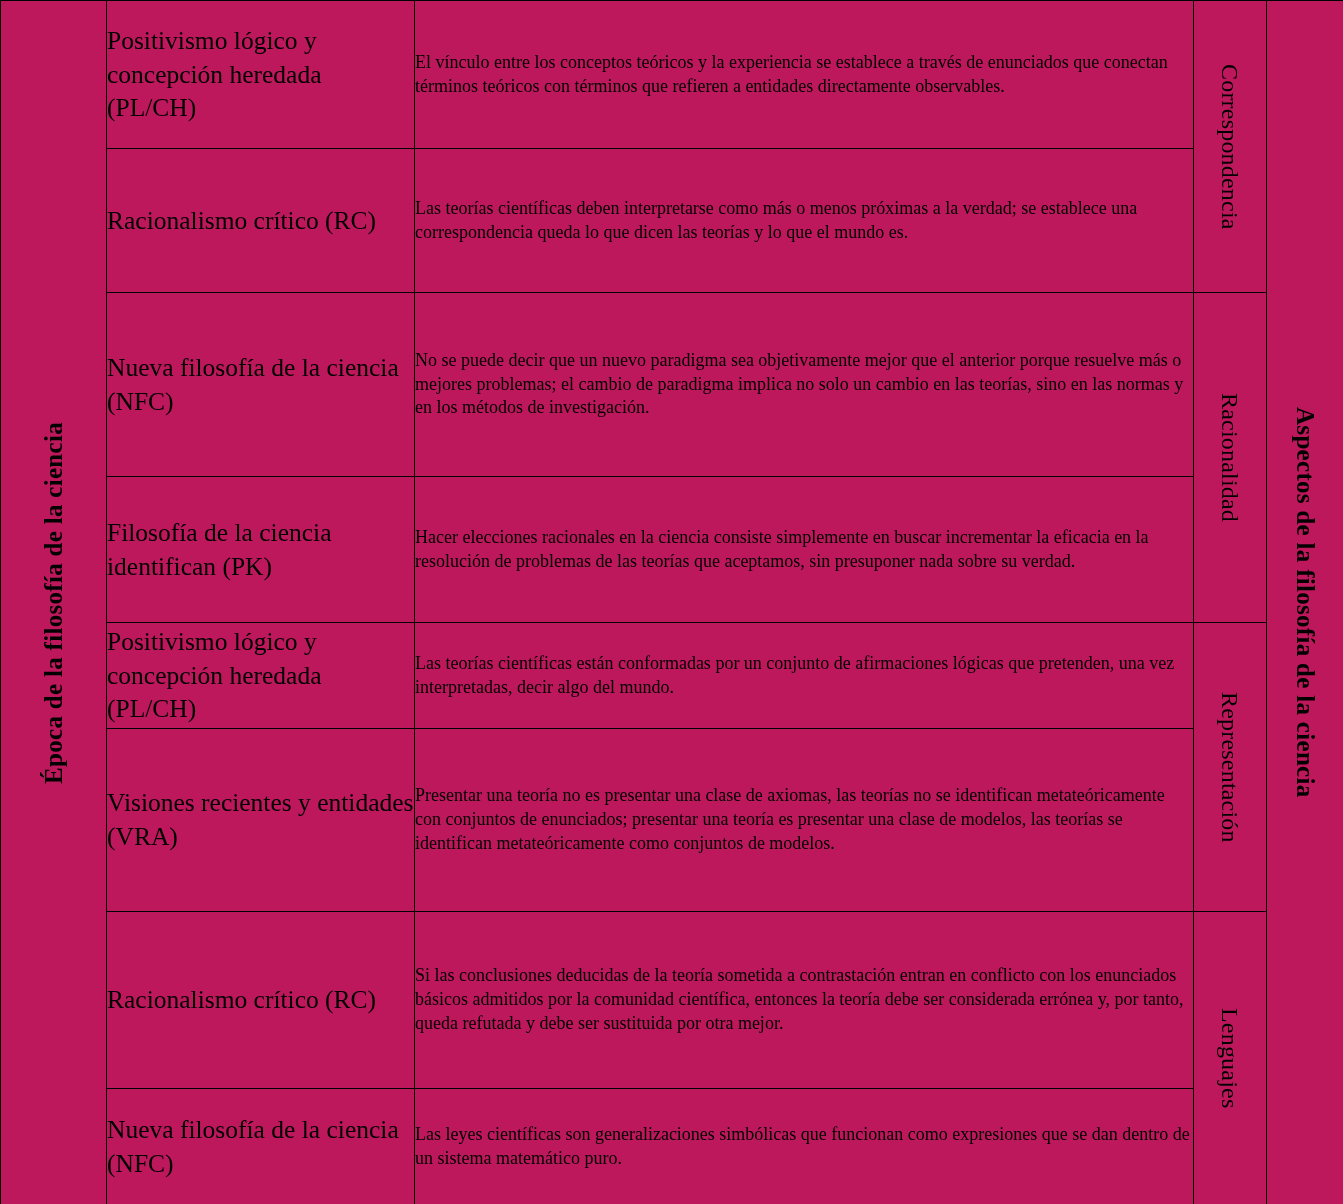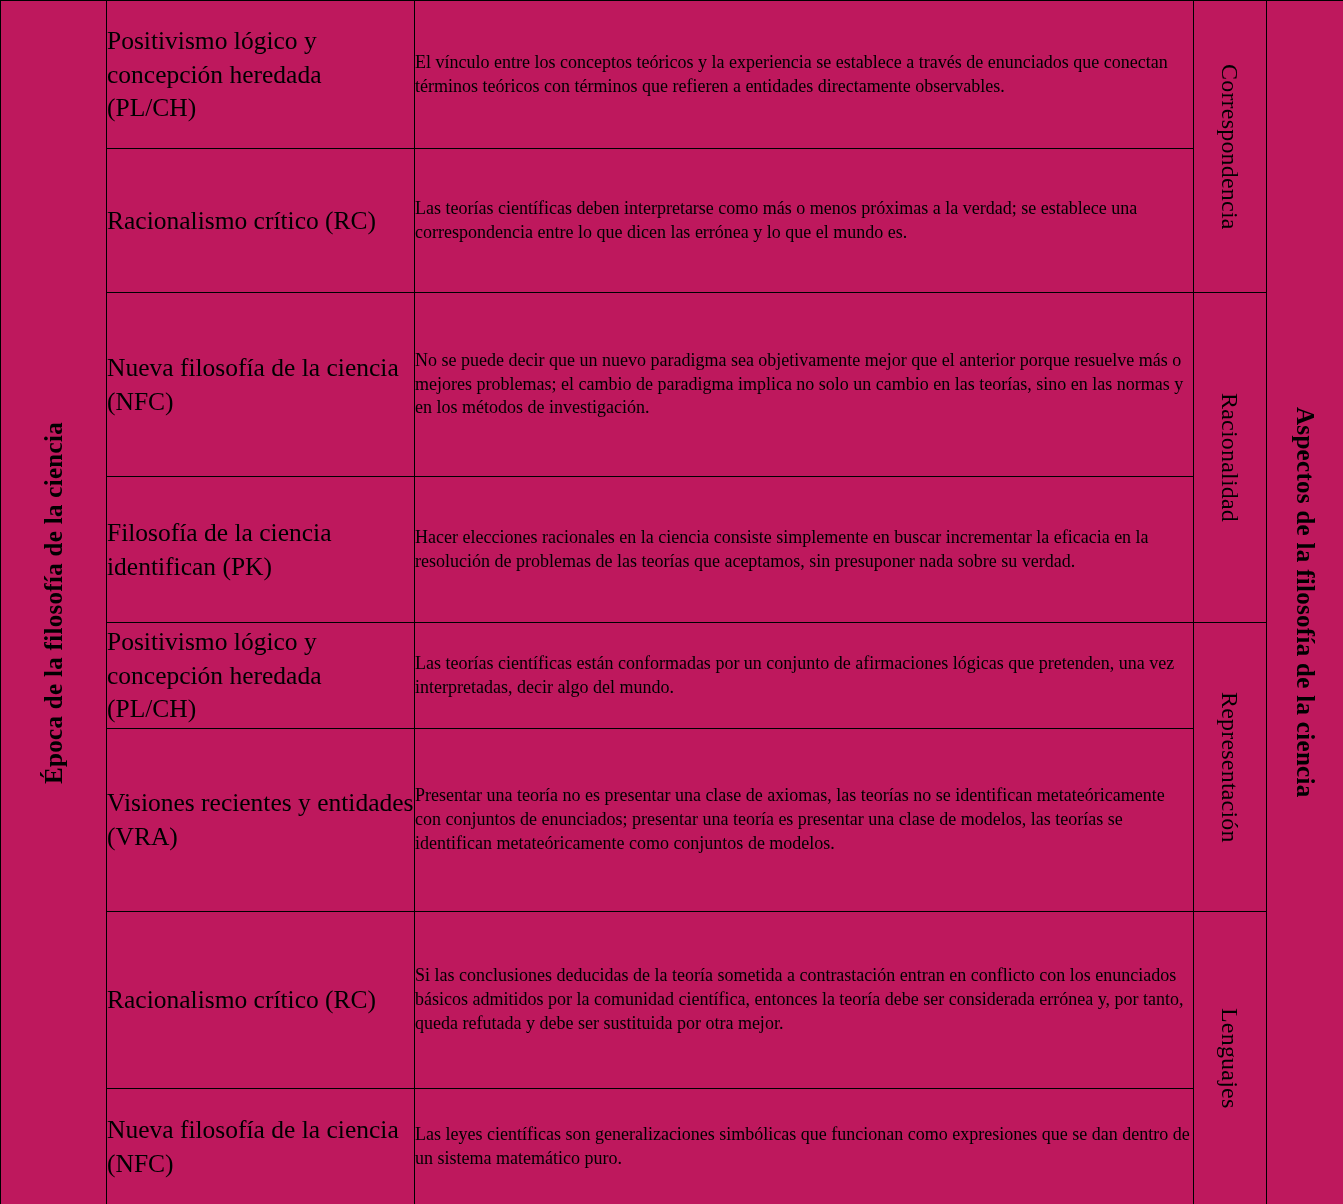--- a/index.html
+++ b/index.html
@@ -130,21 +130,21 @@
             <span class="vtext-down aspect-label">Aspectos de la filosofía de la ciencia</span>
           </div>
         </td>
       </tr>
 
       <tr style="height:144px">
         <td class="period-cell">
           <span class="period-inner">Racionalismo crítico (RC)</span>
         </td>
         <td class="desc-cell">
-          <span class="desc-inner">Las teorías científicas deben interpretarse como más o menos próximas a la verdad; se establece una correspondencia entre lo que dicen las errónea y lo que el mundo es.</span>
+          <span class="desc-inner">Las teorías científicas deben interpretarse como más o menos próximas a la verdad; se establece una correspondencia queda lo que dicen las teorías y lo que el mundo es.</span>
         </td>
       </tr>
 
       <tr style="height:184px">
         <td class="period-cell">
           <span class="period-inner">Nueva filosofía de la ciencia (NFC)</span>
         </td>
         <td class="desc-cell">
           <span class="desc-inner">No se puede decir que un nuevo paradigma sea objetivamente mejor que el anterior porque resuelve más o mejores problemas; el cambio de paradigma implica no solo un cambio en las teorías, sino en las normas y en los métodos de investigación.</span>
         </td>

